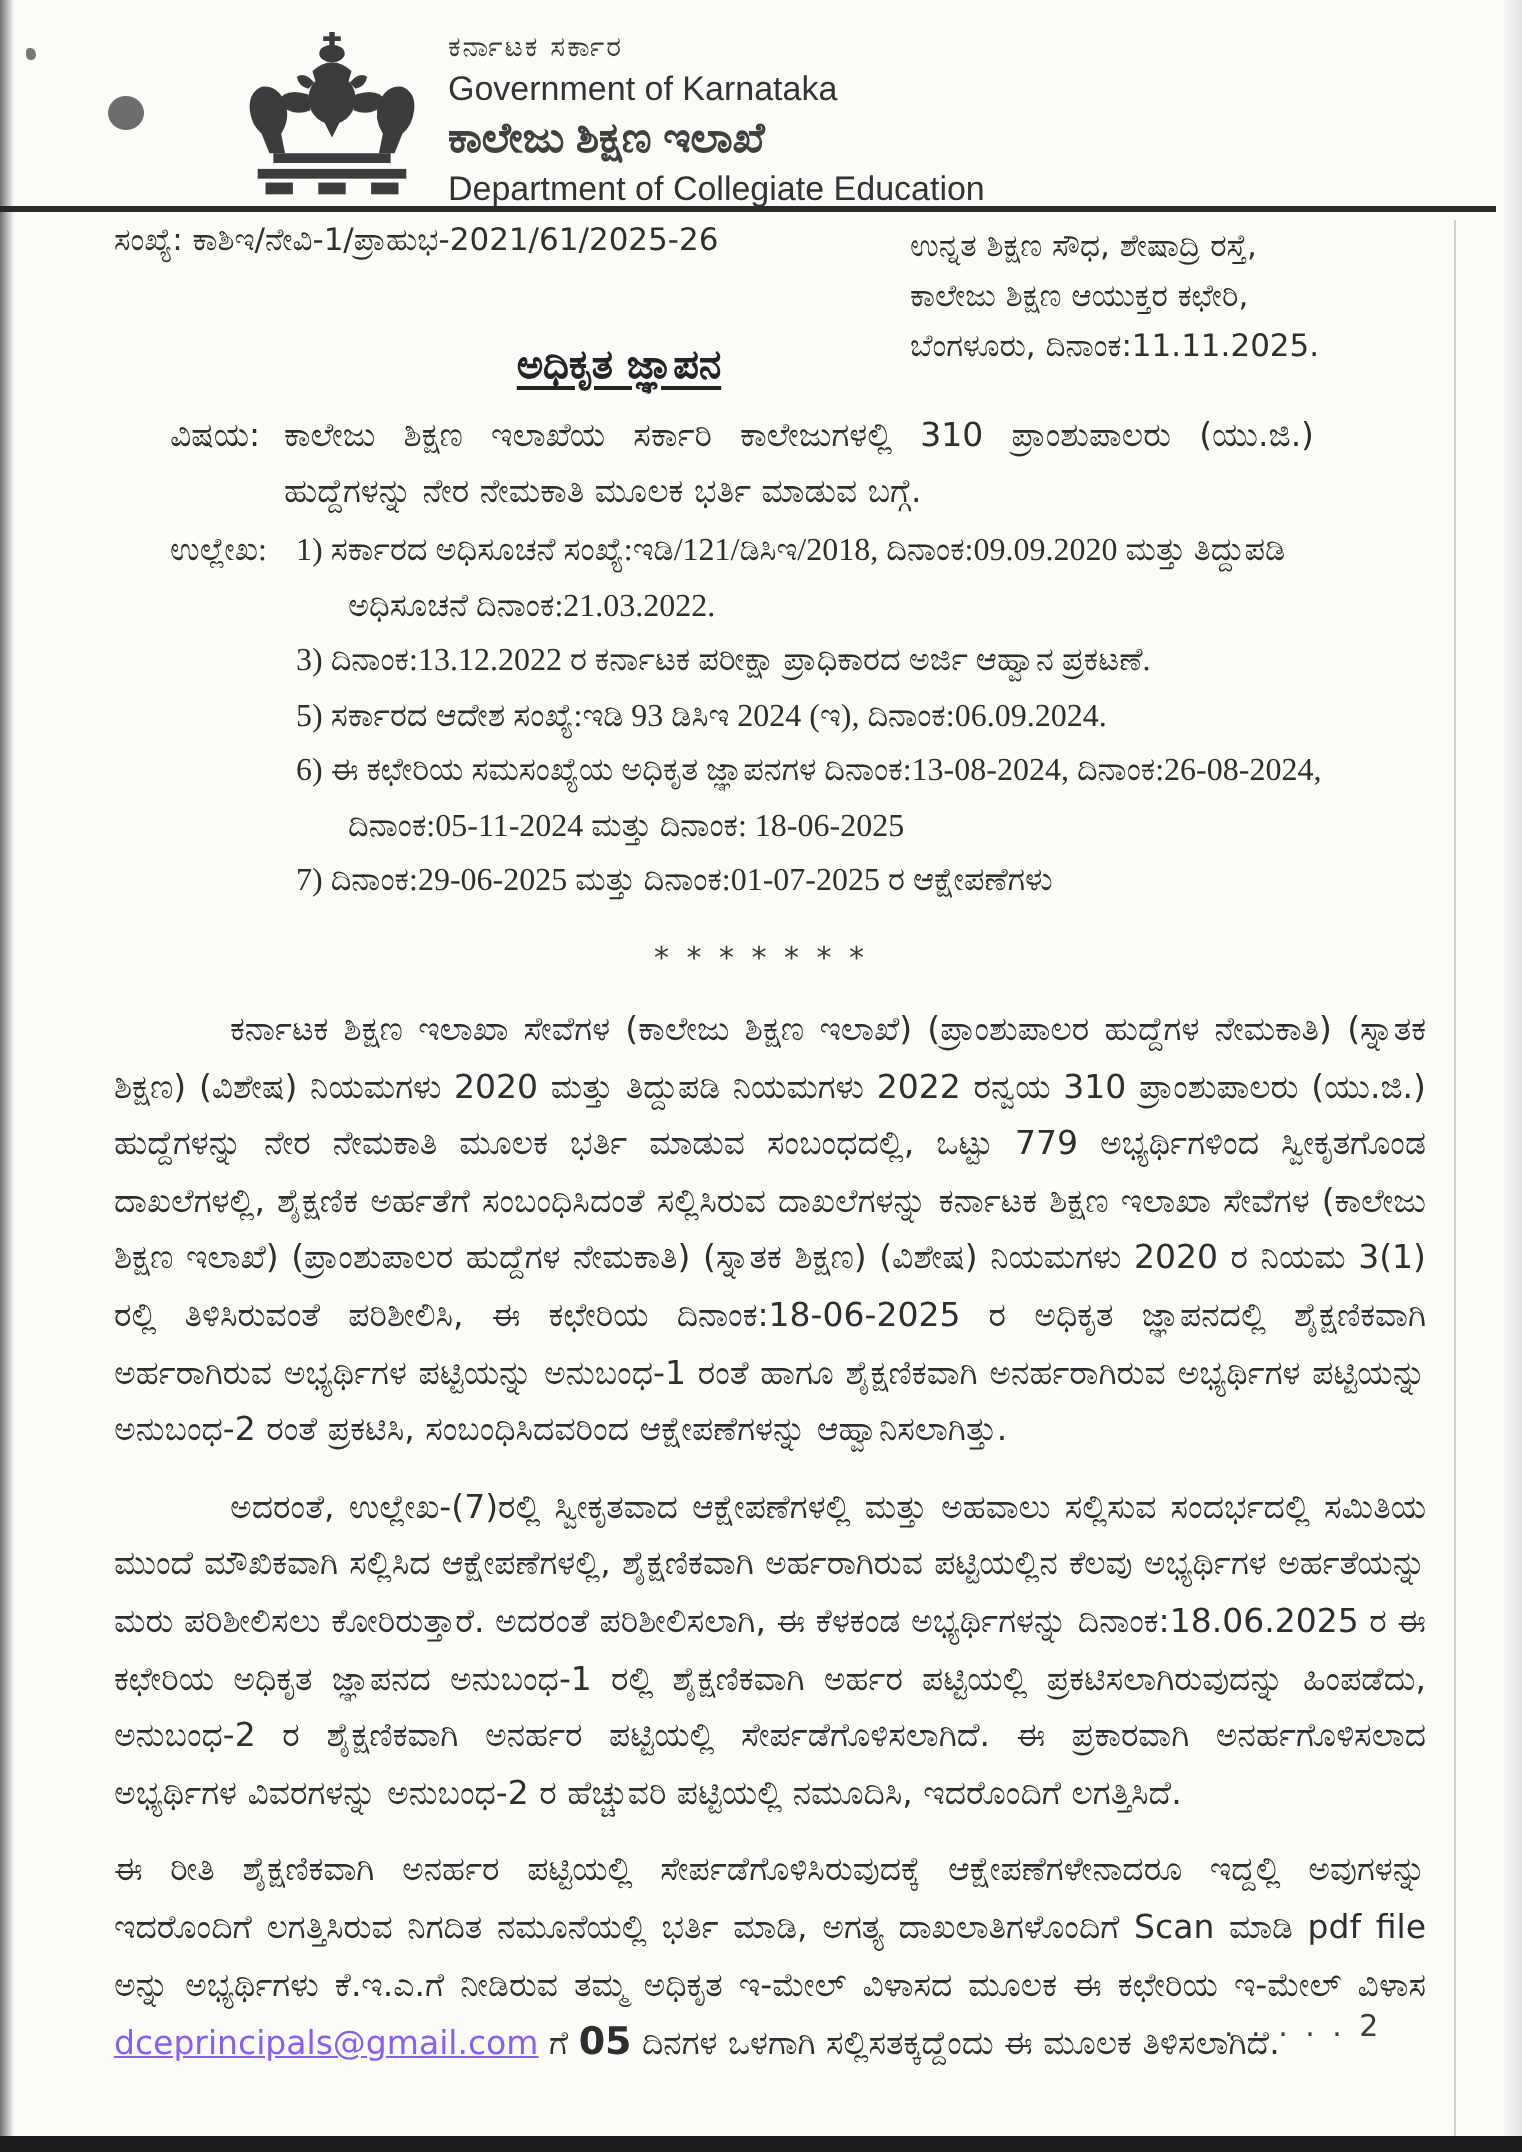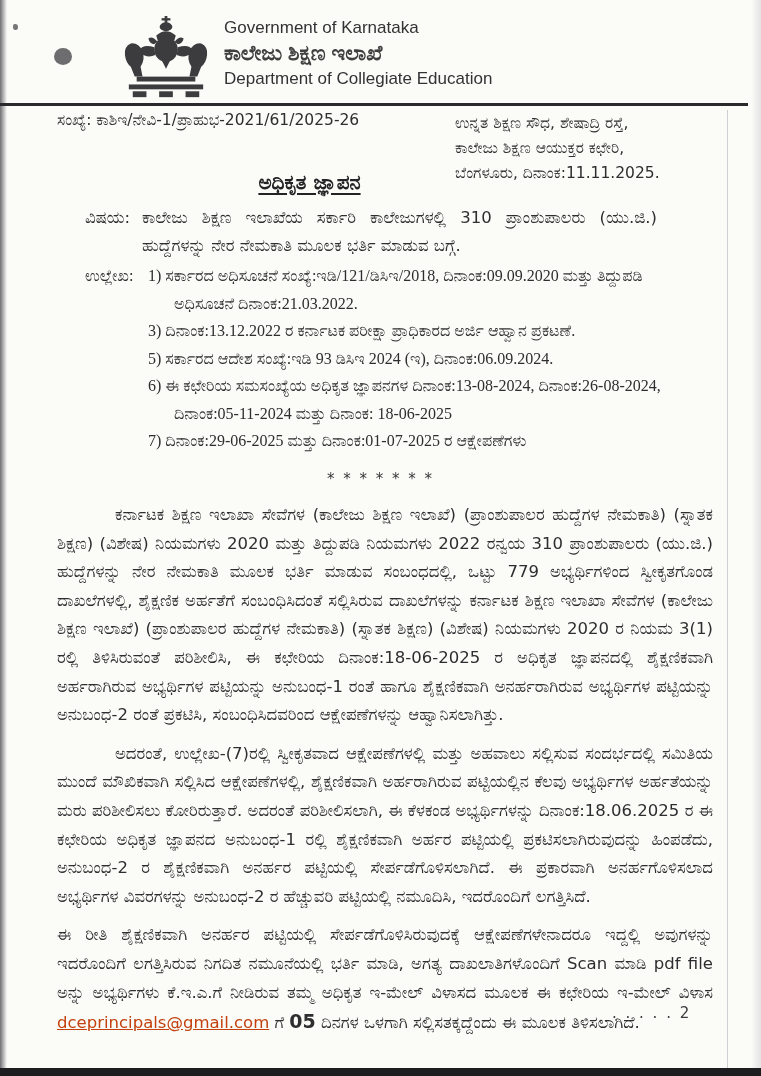--- a/index.html
+++ b/index.html
@@ -56,21 +56,21 @@
   .ref-list{margin-left:63px;width:515px;}
   .ref-item{padding-left:26px;text-indent:-26px;}
 
   
   .separator{position:absolute;left:0;top:470px;width:761px;text-align:center;
     font-size:15px;letter-spacing:2px;color:#3a3a3c;font-family:"DejaVu Sans",sans-serif;}
   .body-text{position:absolute;left:57px;top:486px;width:656px;
     font-size:16.5px;line-height:28.6px;text-align:justify;color:#2e2e30;font-family:"DejaVu Sans",sans-serif;margin-top:15px;}
   .para{margin:0 0 10px 0;}
   .para.indent{text-indent:58px;}
-  .email-link{text-decoration:underline;color:#c2410c;}
+  .email-link{text-decoration:underline;color:#8b5cf6;}
   .handwritten{font-weight:bold;font-size:19px;}
 
   .page-number{position:absolute;left:612px;top:1004px;font-size:15px;color:#3c3c3e;
     letter-spacing:2px;font-family:"DejaVu Sans",sans-serif;}
 </style>
 </head>
 <body>
 
 <div class="scan-page">
 
@@ -101,20 +101,21 @@
         <path d="M86 28 q7 3 6 12 q-1 8 -6 12 l-4 10 h-8 l2 -10 q-5 -8 -2 -16 q4 -9 12 -8 z"></path>
 
         <rect x="20" y="62" width="60" height="5"></rect>
         <rect x="12" y="70" width="76" height="5"></rect>
         <rect x="16" y="77" width="14" height="6"></rect>
         <rect x="43" y="77" width="14" height="6"></rect>
         <rect x="70" y="77" width="14" height="6"></rect>
       </g>
     </svg>
     <div class="header-text">
+      <div class="h-kn-small">ಕರ್ನಾಟಕ ಸರ್ಕಾರ</div>
       <div class="h-en-small">Government of Karnataka</div>
       <div class="h-kn-big">ಕಾಲೇಜು ಶಿಕ್ಷಣ ಇಲಾಖೆ</div>
       <div class="h-en-big">Department of Collegiate Education</div>
     </div>
   </div>
   <div class="header-rule"></div>
 
   <div class="ref-row">
     <div class="ref-number">ಸಂಖ್ಯೆ: ಕಾಶಿಇ/ನೇವಿ-1/ಪ್ರಾಹುಭ-2021/61/2025-26</div>
     <div class="office-block">

